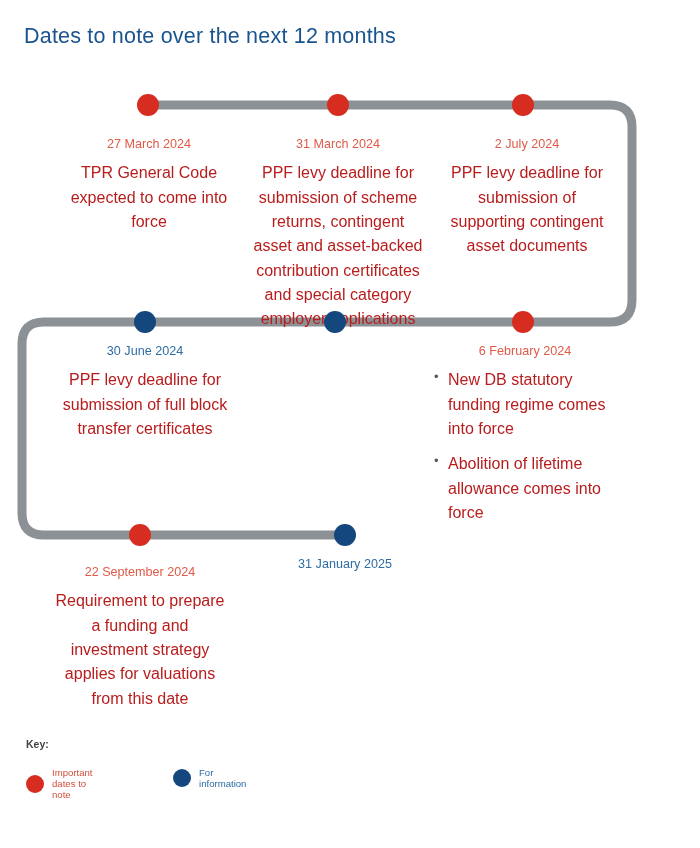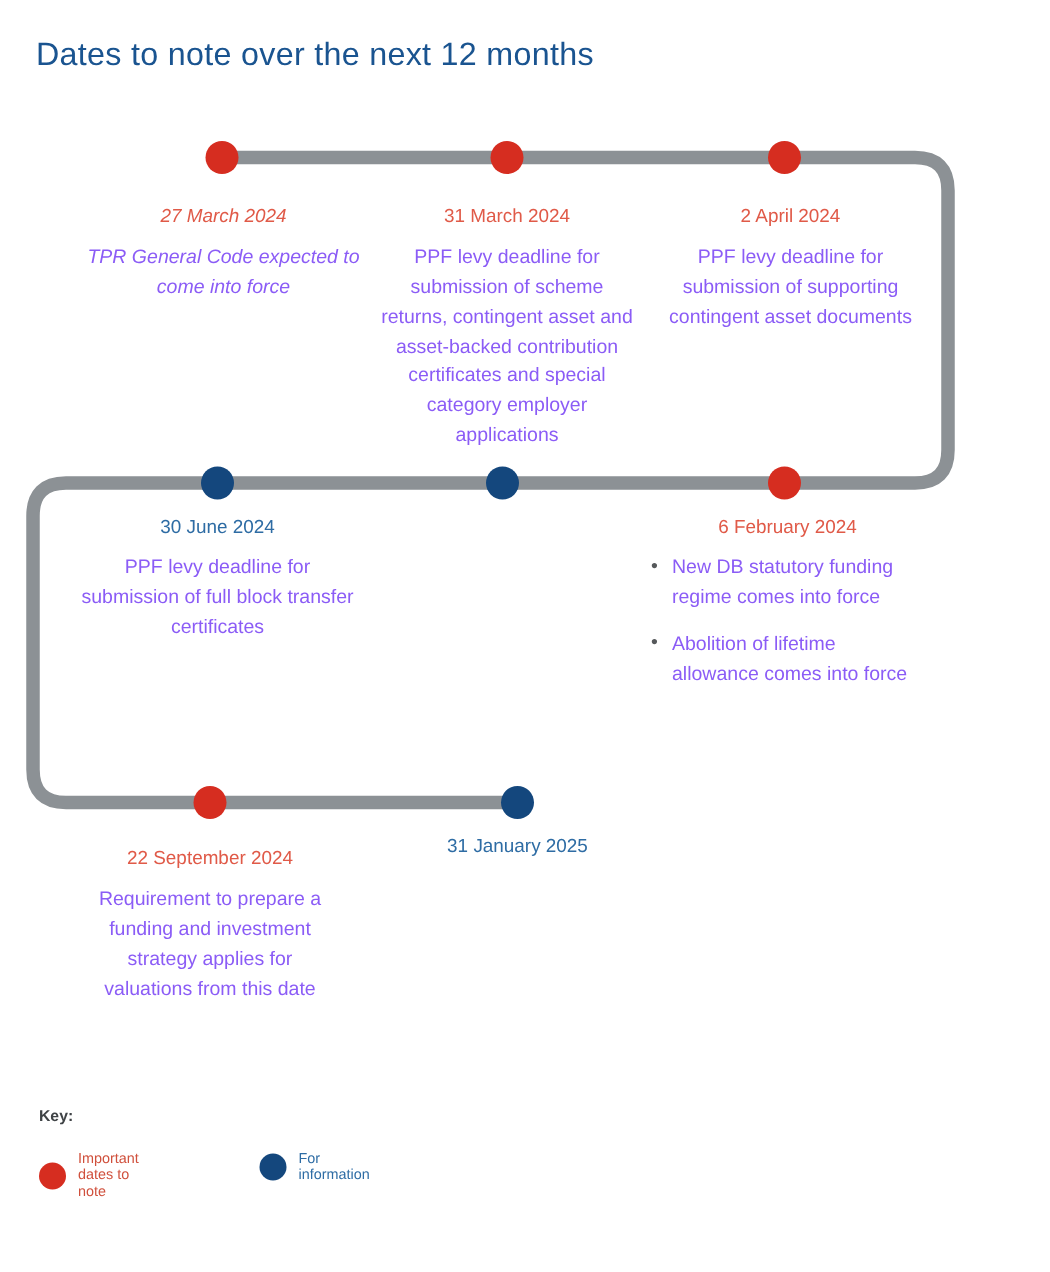--- a/index.html
+++ b/index.html
@@ -56,23 +56,23 @@
   }
   .entry-date {
     font-size: 12.6px;
     line-height: 1.3;
     margin-bottom: 9px;
     text-align: center;
   }
   .entry-date.red  { color: #e05a48; }
   .entry-date.blue { color: #2e6ca4; }
   .entry-body {
-    font-size: 13px;
+    font-size: 16px;
     line-height: 1.52;
-    color: #8b5cf6;
+    color: #b91c1c;
     text-align: center;
   }
   .entry-body.left-align { text-align: left; }
 
   ul.bullets {
     margin: 0;
     padding: 0 0 0 16px;
     list-style: none;
     text-align: left;
   }
@@ -142,32 +142,32 @@
            Q 22 322 22 344
            V 513
            Q 22 535 44 535
            H 345" fill="none" stroke="#8c9195" stroke-width="9" stroke-linecap="round" stroke-linejoin="round"></path>
 </svg>
 
 <div class="dot red" style="left:148px; top:105px;"></div>
 <div class="dot red" style="left:338px; top:105px;"></div>
 <div class="dot red" style="left:523px; top:105px;"></div>
 
-<div class="entry" style="left:56px; top:136px; width:186px;font-style:italic;">
+<div class="entry" style="left:56px; top:136px; width:186px;">
   <div class="entry-date red">27 March 2024</div>
   <div class="entry-body">TPR General Code expected to come into force</div>
 </div>
 
 <div class="entry" style="left:253px; top:136px; width:170px;">
   <div class="entry-date red">31 March 2024</div>
   <div class="entry-body">PPF levy deadline for submission of scheme returns, contingent asset and asset-backed contribution certificates and special category employer applications</div>
 </div>
 
 <div class="entry" style="left:443px; top:136px; width:168px;">
-  <div class="entry-date red">2 April 2024</div>
+  <div class="entry-date red">2 July 2024</div>
   <div class="entry-body">PPF levy deadline for submission of supporting contingent asset documents</div>
 </div>
 
 <div class="dot blue" style="left:145px; top:322px;"></div>
 <div class="dot blue" style="left:335px; top:322px;"></div>
 <div class="dot red" style="left:523px; top:322px;"></div>
 
 <div class="entry" style="left:52px; top:343px; width:186px;">
   <div class="entry-date blue">30 June 2024</div>
   <div class="entry-body">PPF levy deadline for submission of full block transfer certificates</div>

